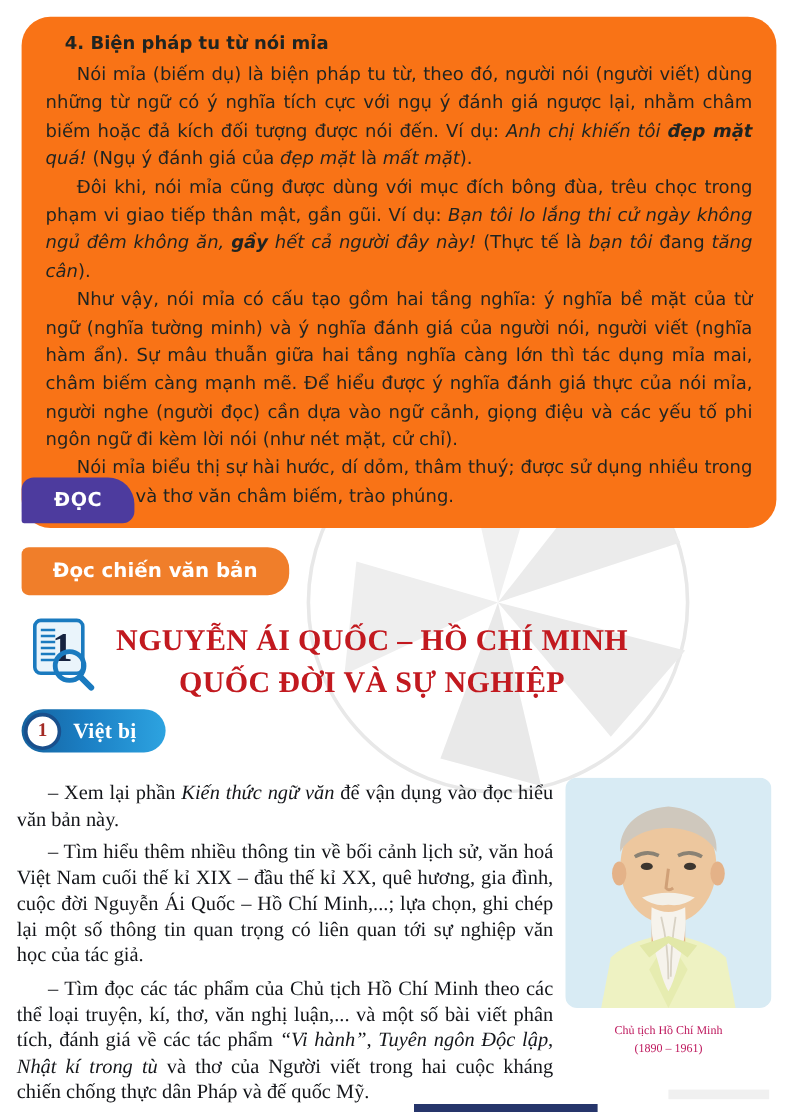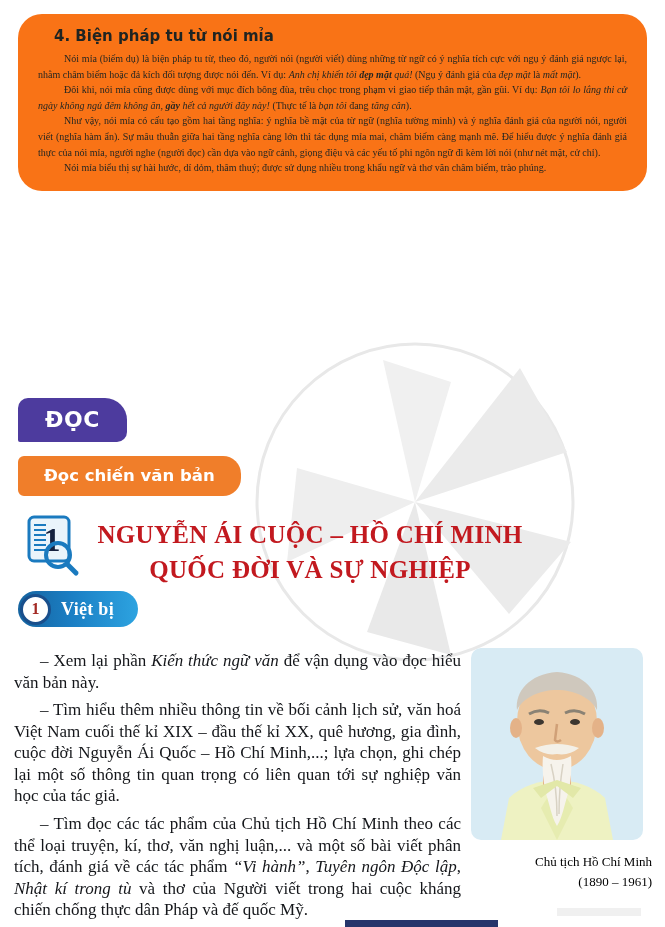--- a/index.html
+++ b/index.html
@@ -5,24 +5,24 @@
   html,body{margin:0;padding:0;background:#fff;}
   .page{position:relative;width:665px;height:927px;background:#ffffff;overflow:hidden;
         font-family:"Liberation Serif","DejaVu Serif",serif;}
   
   .watermark{position:absolute;left:215px;top:330px;width:440px;height:345px;z-index:0;}
   
   .kbox{position:absolute;left:18px;top:14px;width:629px;box-sizing:border-box;
         background:#f97316;border-radius:24px;padding:13px 20px 15px 20px;z-index:1;
         font-family:"DejaVu Sans","Liberation Sans",sans-serif;color:#1f2422;}
   .kbox-heading{font-weight:bold;font-size:15px;margin:0 0 6px 16px;}
-  .kbox p{margin:0;font-size:10px;line-height:1.56;text-align:justify;text-indent:26px;font-family:Liberation Serif, serif;}
+  .kbox p{margin:0;font-size:15px;line-height:1.56;text-align:justify;text-indent:26px;}
   
   .badge-doc{position:absolute;left:18px;top:398px;z-index:2;background:#4d3b9e;color:#fff;
-        font-family:"DejaVu Sans","Liberation Sans",sans-serif;font-weight:bold;font-size:22px;
+        font-family:"DejaVu Sans","Liberation Sans",sans-serif;font-weight:bold;font-size:16px;
         padding:9px 27px 10px 27px;border-radius:10px 22px 10px 2px;letter-spacing:.5px;cursor:pointer;}
   .badge-dochieu{position:absolute;left:18px;top:456px;z-index:2;background:#f07e2a;color:#fff;
         font-family:"DejaVu Sans","Liberation Sans",sans-serif;font-weight:bold;font-size:16.5px;
         padding:10px 26px 11px 26px;border-radius:6px 18px 18px 6px;cursor:pointer;}
   
   .lesson-icon{position:absolute;left:22px;top:513px;z-index:2;}
   .lesson-title{position:absolute;left:85px;top:518px;width:450px;z-index:2;text-align:center;
         color:#c2191f;font-weight:bold;font-size:25px;line-height:1.38;letter-spacing:.3px;}
   
   .sec-badge{position:absolute;left:18px;top:591px;z-index:2;height:36px;display:flex;align-items:center;
@@ -31,22 +31,22 @@
   .sec-circle{width:31px;height:31px;margin-left:2px;border-radius:50%;background:#fff;
         border:3px solid #194f8c;box-sizing:border-box;display:flex;align-items:center;justify-content:center;
         font-weight:bold;font-size:16px;color:#a32a24;}
   .sec-label{color:#fff;font-weight:bold;font-size:18px;margin-left:10px;letter-spacing:.3px;}
   
   .body-col{position:absolute;left:14px;top:650px;width:447px;z-index:2;color:#14161a;}
   .body-col p{margin:0 0 6px 0;font-size:17px;line-height:1.27;text-align:justify;text-indent:26px;}
   
   .portrait{position:absolute;left:471px;top:648px;width:172px;height:192px;z-index:2;
         border-radius:10px;overflow:hidden;}
-  .caption{position:absolute;left:462px;top:852px;width:190px;z-index:2;text-align:right;
-        font-size:13px;line-height:1.5;color:#000000;}
+  .caption{position:absolute;left:462px;top:852px;width:190px;z-index:2;text-align:center;
+        font-size:10px;line-height:1.5;color:#be185d;}
   
   .footer-bar{position:absolute;left:345px;top:920px;width:153px;height:7px;background:#26356b;z-index:3;}
   .footer-ghost{position:absolute;left:557px;top:908px;width:84px;height:8px;background:#f0f0f0;z-index:3;}
 </style>
 </head>
 <body>
 
 <div class="page">
 
   <svg class="watermark" viewBox="0 0 440 345" xmlns="http://www.w3.org/2000/svg">
@@ -79,21 +79,21 @@
       <line x1="12" y1="27" x2="24" y2="27"></line>
       <line x1="12" y1="32" x2="24" y2="32"></line>
       <line x1="12" y1="37" x2="24" y2="37"></line>
     </g>
     <text x="30" y="38" text-anchor="middle" font-family="Liberation Serif, serif" font-size="34" font-weight="bold" fill="#16223f" aria-label="1">1</text>
     <circle cx="36" cy="42" r="12" fill="none" stroke="#1a7abf" stroke-width="4"></circle>
     <line x1="45" y1="51" x2="54" y2="60" stroke="#1a7abf" stroke-width="5" stroke-linecap="round"></line>
   </svg>
 
   <div class="lesson-title">
-    <div>NGUYỄN ÁI CUỘC – HỒ CHÍ MINH</div>
+    <div>NGUYỄN ÁI QUỐC – HỒ CHÍ MINH</div>
     <div>QUỐC ĐỜI VÀ SỰ NGHIỆP</div>
   </div>
 
   <div class="sec-badge">
     <div class="sec-circle">1</div>
     <div class="sec-label">Việt bị</div>
   </div>
 
   <div class="body-col">
     <p><span>– Xem lại phần </span><span style="font-style: italic;">Kiến thức ngữ văn</span><span> để vận dụng vào đọc hiểu văn bản này.</span></p>

